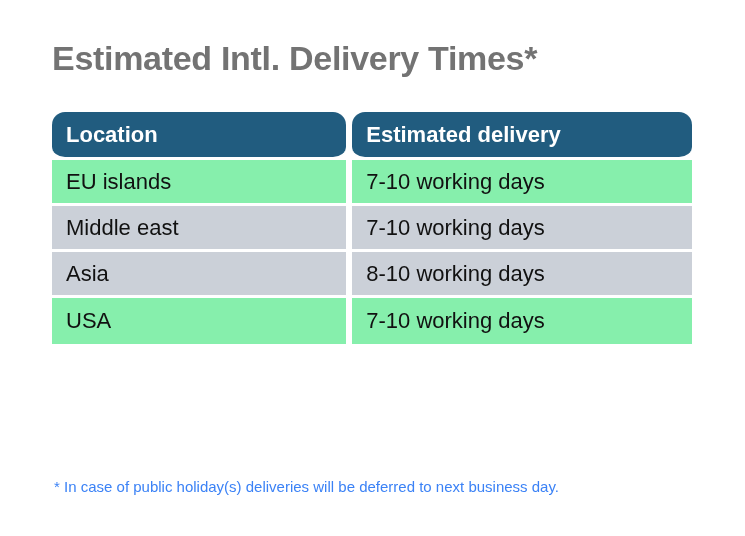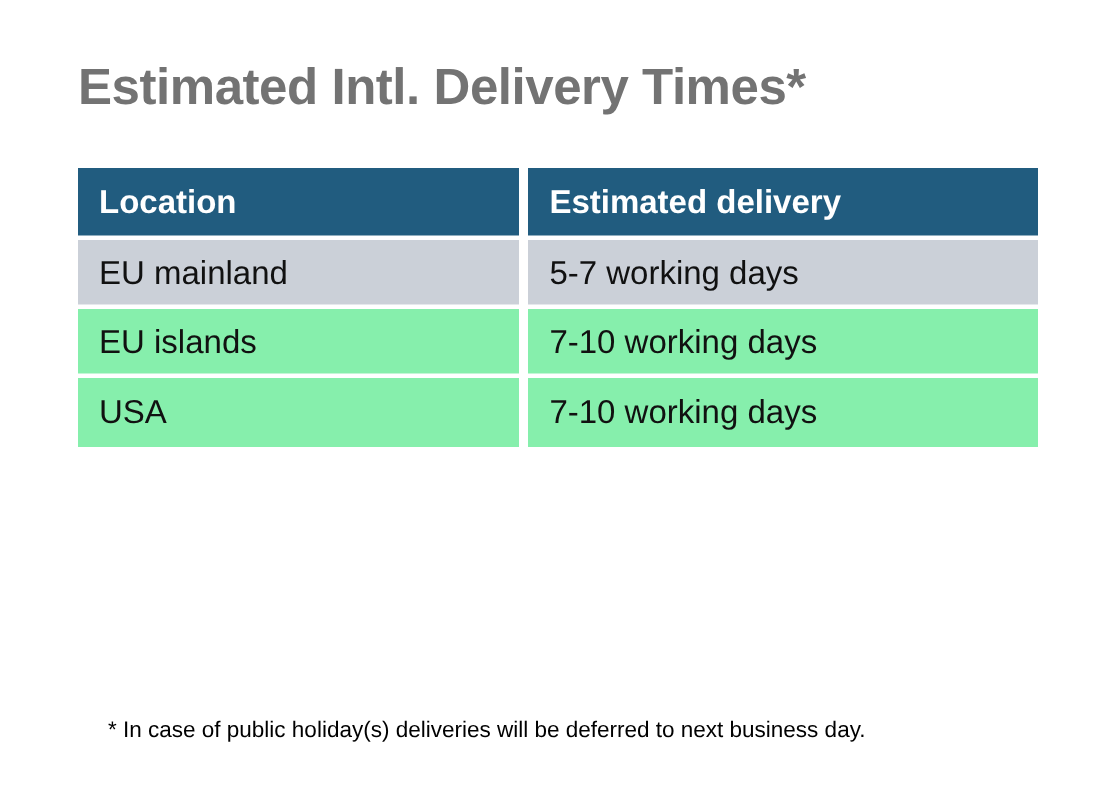--- a/index.html
+++ b/index.html
@@ -39,20 +39,21 @@
   #delivery-table tr.table-header-row th {
     background: #215C7F;
     color: #ffffff;
     font-size: 22px;
     font-weight: bold;
     text-align: left;
     height: 48px;
     padding: 0 0 0 14px;
     vertical-align: middle;
     box-sizing: border-box;
+    border-radius: 13px;
   }
 
   #delivery-table td {
     font-size: 22px;
     font-weight: normal;
     color: #111111;
     height: 46px;
     padding: 0 0 0 14px;
     vertical-align: middle;
     box-sizing: border-box;
@@ -69,50 +70,55 @@
   tr.table-row.row-light td.cell { background: #86efac; }
 
   
   tr.table-row td.cell { border-bottom: 3px solid #ffffff; }
   tr.table-row:last-child td.cell { border-bottom: none; }
   tr.table-header-row th { border-bottom: 3px solid #ffffff; }
   tr.table-header-row th.col-gutter { border-bottom: none; }
 
   #table-footnote {
     position: absolute;
-    left: 72px;
+    left: 54px;
     top: 478px;
     font-size: 15px;
-    color: #000000;
+    color: #3b82f6;
     white-space: nowrap;
   }
 </style>
 </head>
 <body>
 
 <div id="page-title">Estimated Intl. Delivery Times*</div>
 
 <table id="delivery-table">
   <thead>
     <tr class="table-header-row">
       <th class="col-location">Location</th>
       <th class="col-gutter"></th>
       <th class="col-delivery">Estimated delivery</th>
     </tr>
   </thead>
   <tbody>
-    <tr class="table-row row-dark">
-      <td class="cell col-location">EU mainland</td>
-      <td class="col-gutter"></td>
-      <td class="cell col-delivery">5-7 working days</td>
-    </tr>
     <tr class="table-row row-light">
       <td class="cell col-location">EU islands</td>
       <td class="col-gutter"></td>
       <td class="cell col-delivery">7-10 working days</td>
+    </tr>
+    <tr class="table-row row-dark">
+      <td class="cell col-location">Middle east</td>
+      <td class="col-gutter"></td>
+      <td class="cell col-delivery">7-10 working days</td>
+    </tr>
+    <tr class="table-row row-dark">
+      <td class="cell col-location">Asia</td>
+      <td class="col-gutter"></td>
+      <td class="cell col-delivery">8-10 working days</td>
     </tr>
     <tr class="table-row row-light">
       <td class="cell col-location">USA</td>
       <td class="col-gutter"></td>
       <td class="cell col-delivery">7-10 working days</td>
     </tr>
   </tbody>
 </table>
 
 <div id="table-footnote">* In case of public holiday(s) deliveries will be deferred to next business day.</div>

